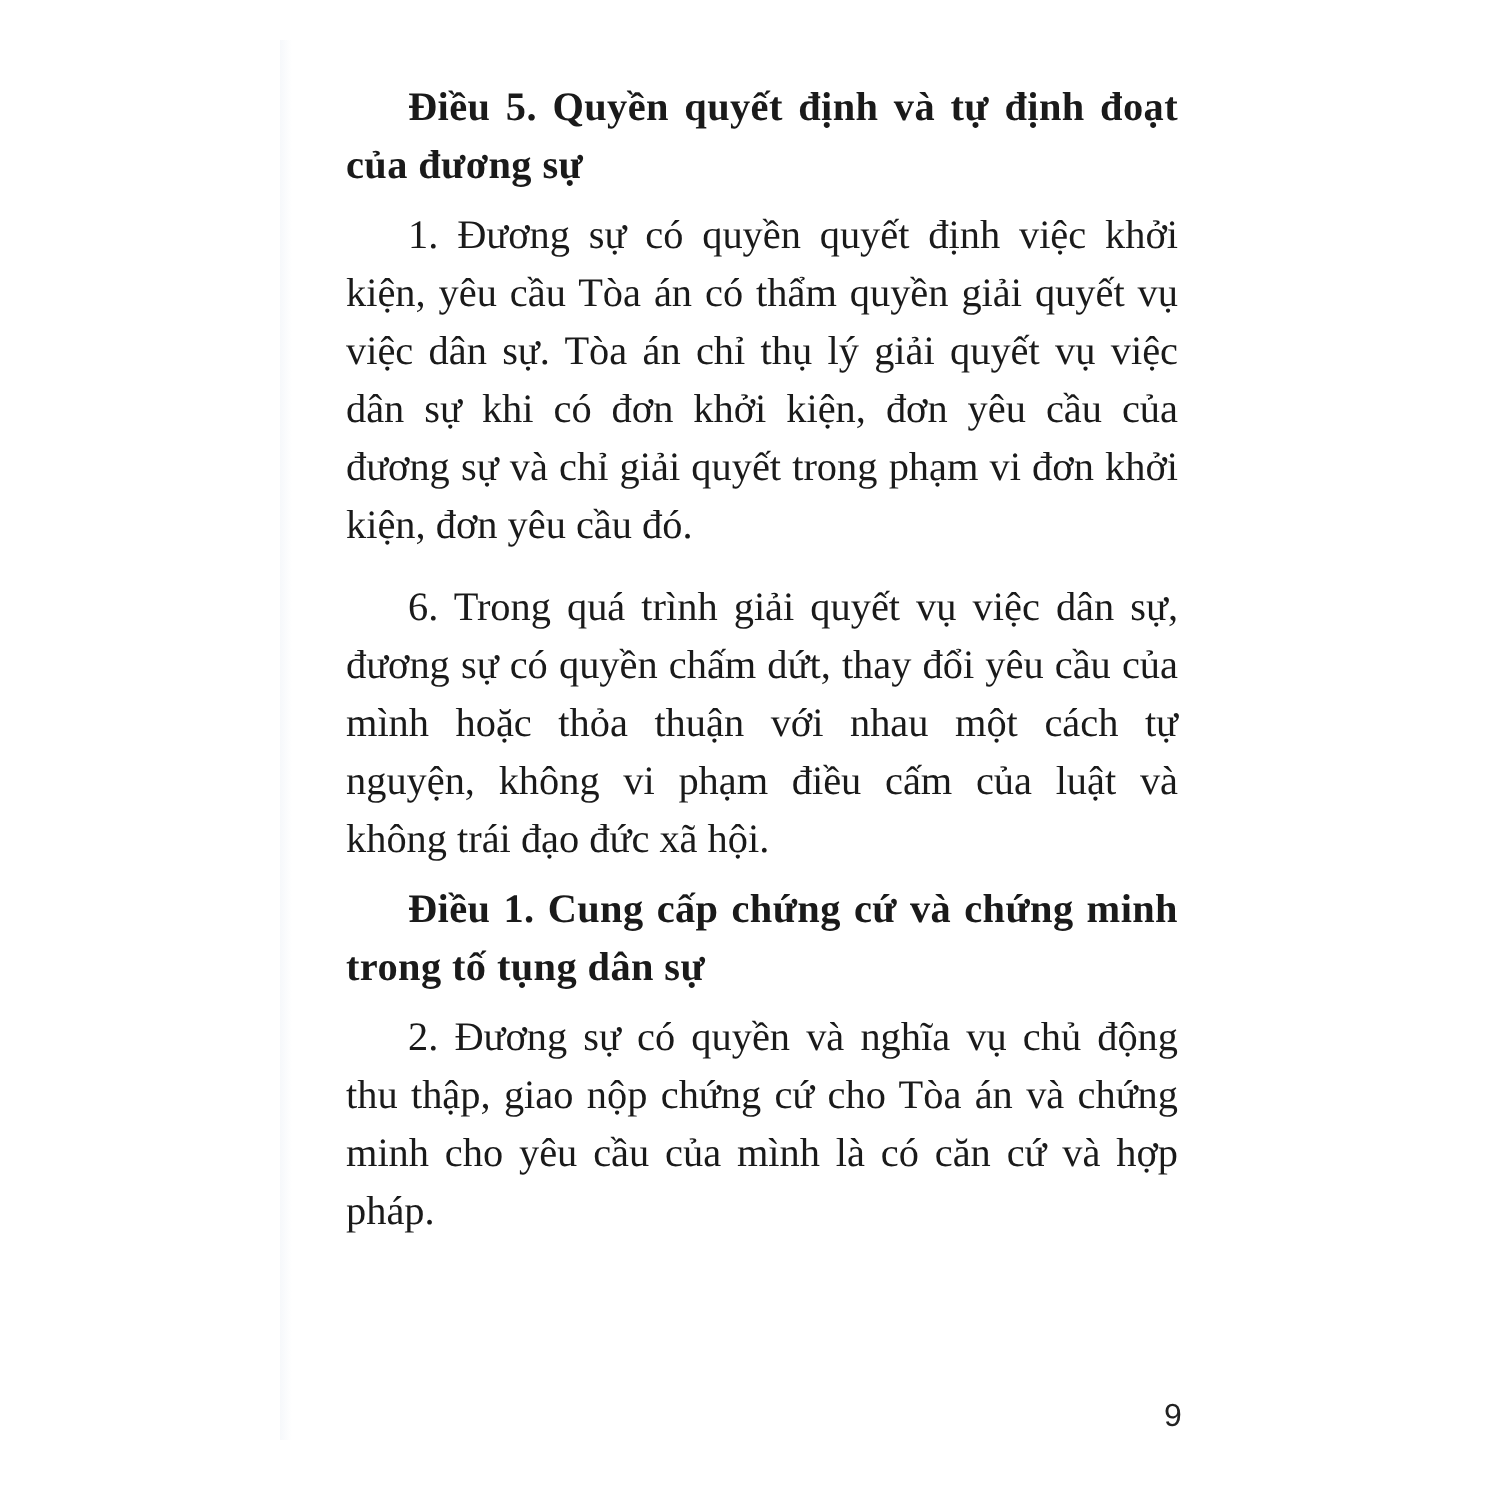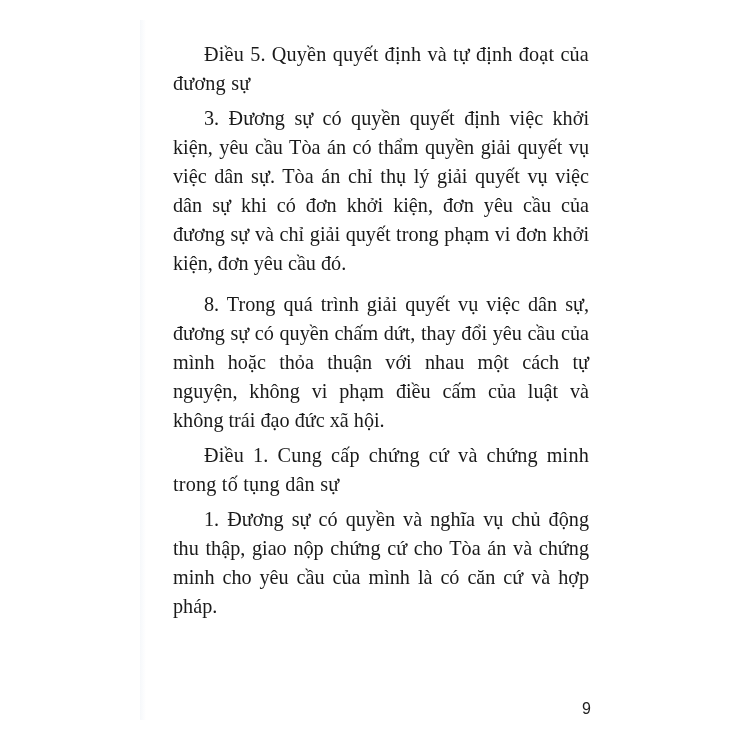--- a/index.html
+++ b/index.html
@@ -12,47 +12,47 @@
   }
   .page-edge {
     position: absolute; left: 140px; top: 20px; width: 6px; height: 700px;
     background: linear-gradient(to right, #f6f8fb, #ffffff);
   }
   .page {
     position: absolute; left: 173px; top: 40px; width: 416px;
     font-size: 20.2px; line-height: 29px;
     text-align: justify;
   }
-  .heading { font-weight: normal; margin: 0; text-indent: 31px; letter-spacing: 0.2px; }
+  .heading { font-weight: bold; margin: 0; text-indent: 31px; letter-spacing: 0.2px; }
   .para { margin: 0; text-indent: 31px; }
   .gap-sm { height: 12px; }
   .gap-xs { height: 6px; }
   .page-number {
     position: absolute; left: 582px; top: 700px;
     font-family: "Liberation Sans", "DejaVu Sans", sans-serif;
     font-size: 16px; color: #222;
   }
 </style>
 </head>
 <body>
 
 <div class="page-edge"></div>
 
 <div class="page">
   <section>
     <p class="heading">Điều 5. Quyền quyết định và tự định đoạt của đương sự</p>
     <div class="gap-xs"></div>
-    <p class="para">3. Đương sự có quyền quyết định việc khởi kiện, yêu cầu Tòa án có thẩm quyền giải quyết vụ việc dân sự. Tòa án chỉ thụ lý giải quyết vụ việc dân sự khi có đơn khởi kiện, đơn yêu cầu của đương sự và chỉ giải quyết trong phạm vi đơn khởi kiện, đơn yêu cầu đó.</p>
+    <p class="para">1. Đương sự có quyền quyết định việc khởi kiện, yêu cầu Tòa án có thẩm quyền giải quyết vụ việc dân sự. Tòa án chỉ thụ lý giải quyết vụ việc dân sự khi có đơn khởi kiện, đơn yêu cầu của đương sự và chỉ giải quyết trong phạm vi đơn khởi kiện, đơn yêu cầu đó.</p>
     <div class="gap-sm"></div>
-    <p class="para">8. Trong quá trình giải quyết vụ việc dân sự, đương sự có quyền chấm dứt, thay đổi yêu cầu của mình hoặc thỏa thuận với nhau một cách tự nguyện, không vi phạm điều cấm của luật và không trái đạo đức xã hội.</p>
+    <p class="para">6. Trong quá trình giải quyết vụ việc dân sự, đương sự có quyền chấm dứt, thay đổi yêu cầu của mình hoặc thỏa thuận với nhau một cách tự nguyện, không vi phạm điều cấm của luật và không trái đạo đức xã hội.</p>
   </section>
   <div class="gap-xs"></div>
   <section>
     <p class="heading">Điều 1. Cung cấp chứng cứ và chứng minh trong tố tụng dân sự</p>
     <div class="gap-xs"></div>
-    <p class="para">1. Đương sự có quyền và nghĩa vụ chủ động thu thập, giao nộp chứng cứ cho Tòa án và chứng minh cho yêu cầu của mình là có căn cứ và hợp pháp.</p>
+    <p class="para">2. Đương sự có quyền và nghĩa vụ chủ động thu thập, giao nộp chứng cứ cho Tòa án và chứng minh cho yêu cầu của mình là có căn cứ và hợp pháp.</p>
     <div class="gap-sm"></div>
     <div class="gap-sm"></div>
 
   </section>
 </div>
 
 <div class="page-number">9</div>
 
 </body></html>

